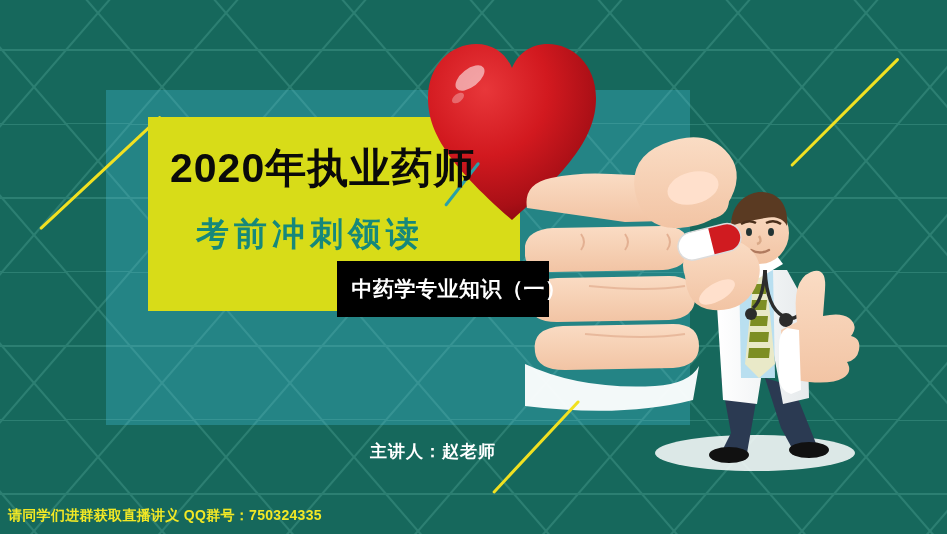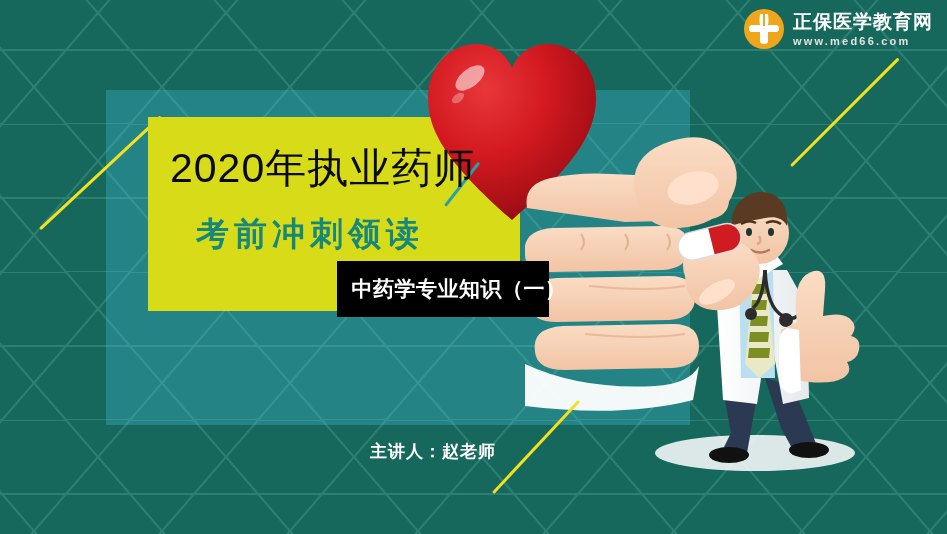--- a/index.html
+++ b/index.html
@@ -43,21 +43,21 @@
     height: 194px;
     background: #d8dc18;
   }
 
   .title-main {
     position: absolute;
     left: 170px;
     top: 148px;
     width: 330px;
     font-size: 41px;
-    font-weight: 400;
+    font-weight: 700;
     letter-spacing: 1px;
     color: #0a0a0a;
     line-height: 1;
     white-space: nowrap;
   }
   .title-sub {
     position: absolute;
     left: 196px;
     top: 217px;
     width: 300px;
@@ -317,28 +317,16 @@
   </div>
 
   <div class="subject-box"></div>
   <div class="subject-text">中药学专业知识（一）</div>
 
   <div class="presenter">主讲人：赵老师</div>
 
   <div class="deco-line dl-yellow dl3"></div>
   <div class="deco-line dl-yellow dl4"></div>
 
-
-  <div class="logo">
-    <span class="logo-mark">
-      <svg viewBox="0 0 42 42" aria-hidden="true">
-        <circle cx="21" cy="21" r="20" fill="#f0a61a"></circle>
-        <path d="M17 6 q-1 7 0 11 h-8 q-3 0 -3 3.5 t3 3.5 h8 v9 q0 3 4 3 t4 -3 v-9 h8 q3 0 3 -3.5 t-3 -3.5 h-8 q1 -4 0 -11 z" fill="#ffffff"></path>
-        <rect x="20" y="5" width="2" height="13" fill="#f0a61a"></rect>
-      </svg>
-    </span>
-    <span class="logo-text">
-      <span class="logo-name">正保医学教育网</span>
-      <span class="logo-url">www.med66.com</span>
-    </span>
-  </div>
+  <div class="footer-note">请同学们进群获取直播讲义  QQ群号：750324335</div>
+
 
 </div>
 
 </body></html>

